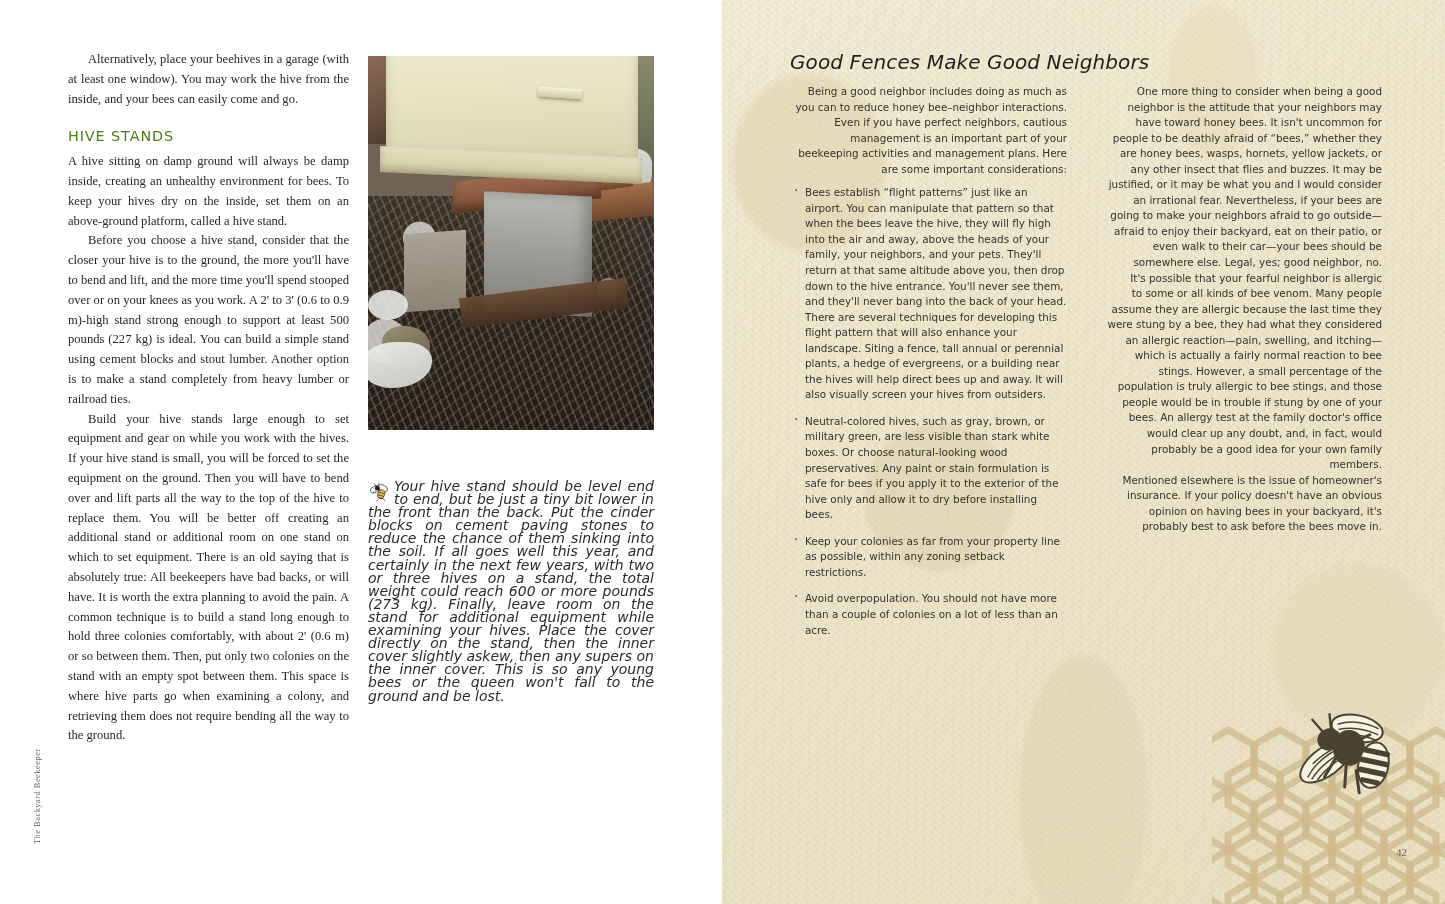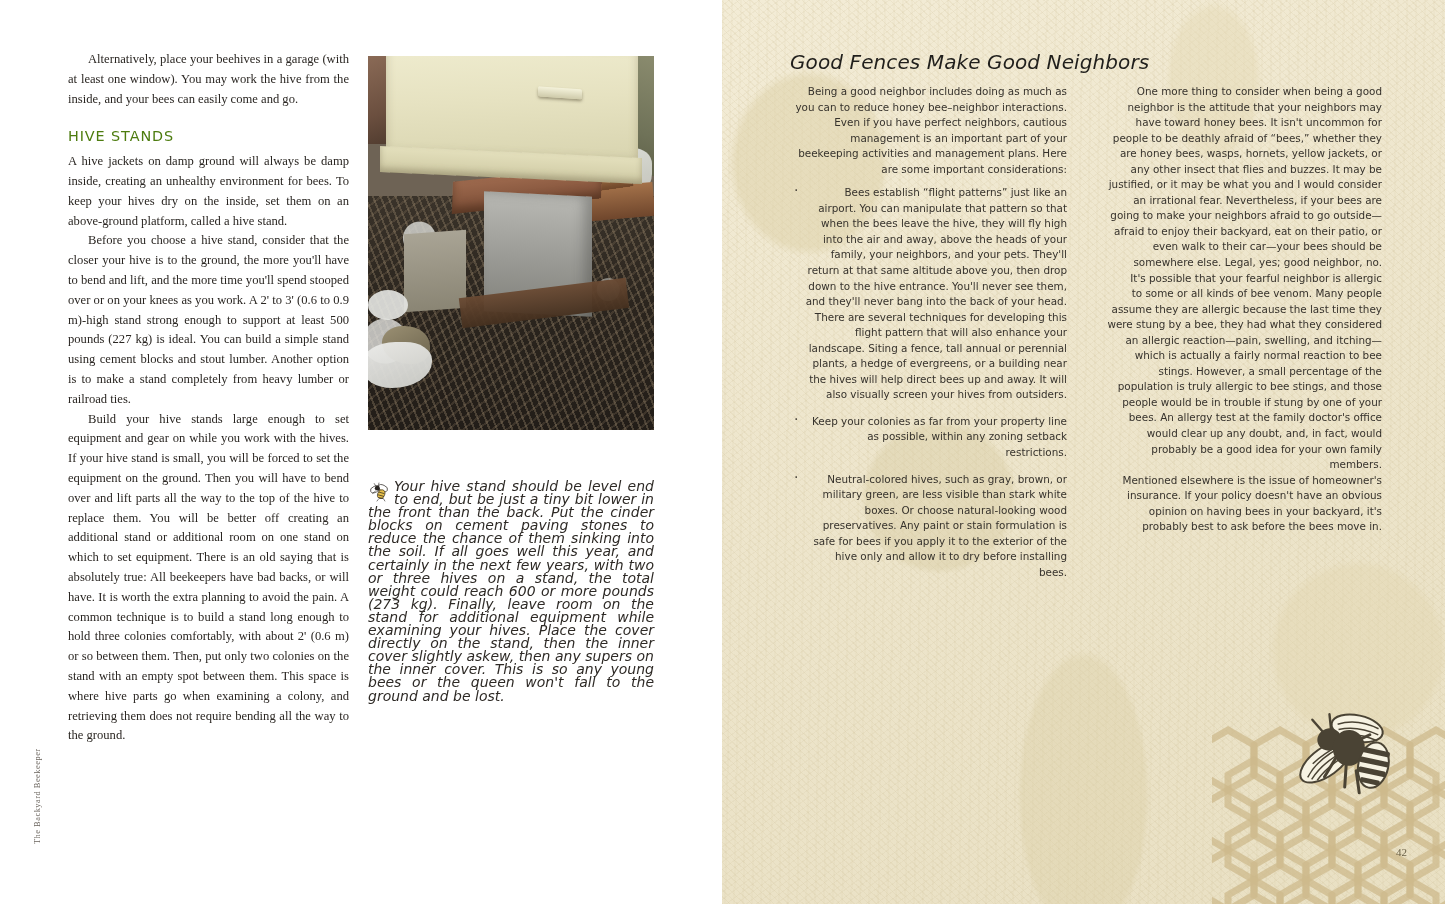--- a/index.html
+++ b/index.html
@@ -157,21 +157,21 @@
     font-family: "DejaVu Sans", sans-serif;
     font-size: 10.4px; line-height: 15.55px; color: #36322c;
     text-align: left;
   }
   .col p { margin: 0; text-align: right; }
   .col p.ind { text-indent: 13px; }
   .col-a { left: 790px; top: 84px; width: 277px; }
   .col-b { left: 1105px; top: 84px; width: 277px; }
   ul.bullets { list-style: none; margin: 8px 0 0 0; padding: 0; }
   ul.bullets li {
-    position: relative; padding-left: 15px; margin-bottom: 11px; text-align: right;
+    position: relative; padding-left: 15px; margin-bottom: 11px;
   }
   ul.bullets li:before {
     content: "\00B7"; position: absolute; left: 4px; top: -2px;
     font-size: 14px; color: #4a443c; line-height: 15.55px;
   }
   .hex-deco {
     position: absolute; left: 1212px; top: 686px; width: 233px; height: 218px;
     overflow: hidden; pointer-events: none;
   }
   .pagenum-right {
@@ -187,21 +187,21 @@
 </head>
 <body>
 
 <div class="spread">
 
   <div class="page-left">
 
     <div class="left-body">
       <p class="indent">Alternatively, place your beehives in a garage (with at least one window). You may work the hive from the inside, and your bees can easily come and go.</p>
       <div class="sec-head">HIVE STANDS</div>
-      <p>A hive jackets on damp ground will always be damp inside, creating an unhealthy environment for bees. To keep your hives dry on the inside, set them on an above-ground platform, called a hive stand.</p>
+      <p>A hive sitting on damp ground will always be damp inside, creating an unhealthy environment for bees. To keep your hives dry on the inside, set them on an above-ground platform, called a hive stand.</p>
       <p class="indent">Before you choose a hive stand, consider that the closer your hive is to the ground, the more you'll have to bend and lift, and the more time you'll spend stooped over or on your knees as you work. A 2' to 3' (0.6 to 0.9 m)-high stand strong enough to support at least 500 pounds (227 kg) is ideal. You can build a simple stand using cement blocks and stout lumber. Another option is to make a stand completely from heavy lumber or railroad ties.</p>
       <p class="indent">Build your hive stands large enough to set equipment and gear on while you work with the hives. If your hive stand is small, you will be forced to set the equipment on the ground. Then you will have to bend over and lift parts all the way to the top of the hive to replace them. You will be better off creating an additional stand or additional room on one stand on which to set equipment. There is an old saying that is absolutely true: All beekeepers have bad backs, or will have. It is worth the extra planning to avoid the pain. A common technique is to build a stand long enough to hold three colonies comfortably, with about 2' (0.6 m) or so between them. Then, put only two colonies on the stand with an empty spot between them. This space is where hive parts go when examining a colony, and retrieving them does not require bending all the way to the ground.</p>
     </div>
 
     <div class="photo-wrap">
       <div class="photo">
         <div class="ph-sky"></div>
         <div class="ph-grassR"></div>
         <div class="ph-brickL"></div>
         <div class="ph-ground"></div>
@@ -305,22 +305,23 @@
       </g>
     </svg>
   </div>
 
   <div class="r-title">Good Fences Make Good Neighbors</div>
 
   <div class="col col-a">
     <p>Being a good neighbor includes doing as much as you can to reduce honey bee–neighbor interactions. Even if you have perfect neighbors, cautious management is an important part of your beekeeping activities and management plans. Here are some important considerations:</p>
     <ul class="bullets">
       <li>Bees establish “flight patterns” just like an airport. You can manipulate that pattern so that when the bees leave the hive, they will fly high into the air and away, above the heads of your family, your neighbors, and your pets. They'll return at that same altitude above you, then drop down to the hive entrance. You'll never see them, and they'll never bang into the back of your head. There are several techniques for developing this flight pattern that will also enhance your landscape. Siting a fence, tall annual or perennial plants, a hedge of evergreens, or a building near the hives will help direct bees up and away. It will also visually screen your hives from outsiders.</li>
+      <li>Neutral-colored hives, such as gray, brown, or military green, are less visible than stark white boxes. Or choose natural-looking wood preservatives. Any paint or stain formulation is safe for bees if you apply it to the exterior of the hive only and allow it to dry before installing bees.</li>
       <li>Keep your colonies as far from your property line as possible, within any zoning setback restrictions.</li>
-      <li>Neutral-colored hives, such as gray, brown, or military green, are less visible than stark white boxes. Or choose natural-looking wood preservatives. Any paint or stain formulation is safe for bees if you apply it to the exterior of the hive only and allow it to dry before installing bees.</li>
+      <li>Avoid overpopulation. You should not have more than a couple of colonies on a lot of less than an acre.</li>
     </ul>
   </div>
 
   <div class="col col-b">
     <p class="ind">One more thing to consider when being a good neighbor is the attitude that your neighbors may have toward honey bees. It isn't uncommon for people to be deathly afraid of “bees,” whether they are honey bees, wasps, hornets, yellow jackets, or any other insect that flies and buzzes. It may be justified, or it may be what you and I would consider an irrational fear. Nevertheless, if your bees are going to make your neighbors afraid to go outside—afraid to enjoy their backyard, eat on their patio, or even walk to their car—your bees should be somewhere else. Legal, yes; good neighbor, no.</p>
     <p class="ind">It's possible that your fearful neighbor is allergic to some or all kinds of bee venom. Many people assume they are allergic because the last time they were stung by a bee, they had what they considered an allergic reaction—pain, swelling, and itching—which is actually a fairly normal reaction to bee stings. However, a small percentage of the population is truly allergic to bee stings, and those people would be in trouble if stung by one of your bees. An allergy test at the family doctor's office would clear up any doubt, and, in fact, would probably be a good idea for your own family members.</p>
     <p class="ind">Mentioned elsewhere is the issue of homeowner's insurance. If your policy doesn't have an obvious opinion on having bees in your backyard, it's probably best to ask before the bees move in.</p>
   </div>
 
   <div class="pagenum-right">42</div>

